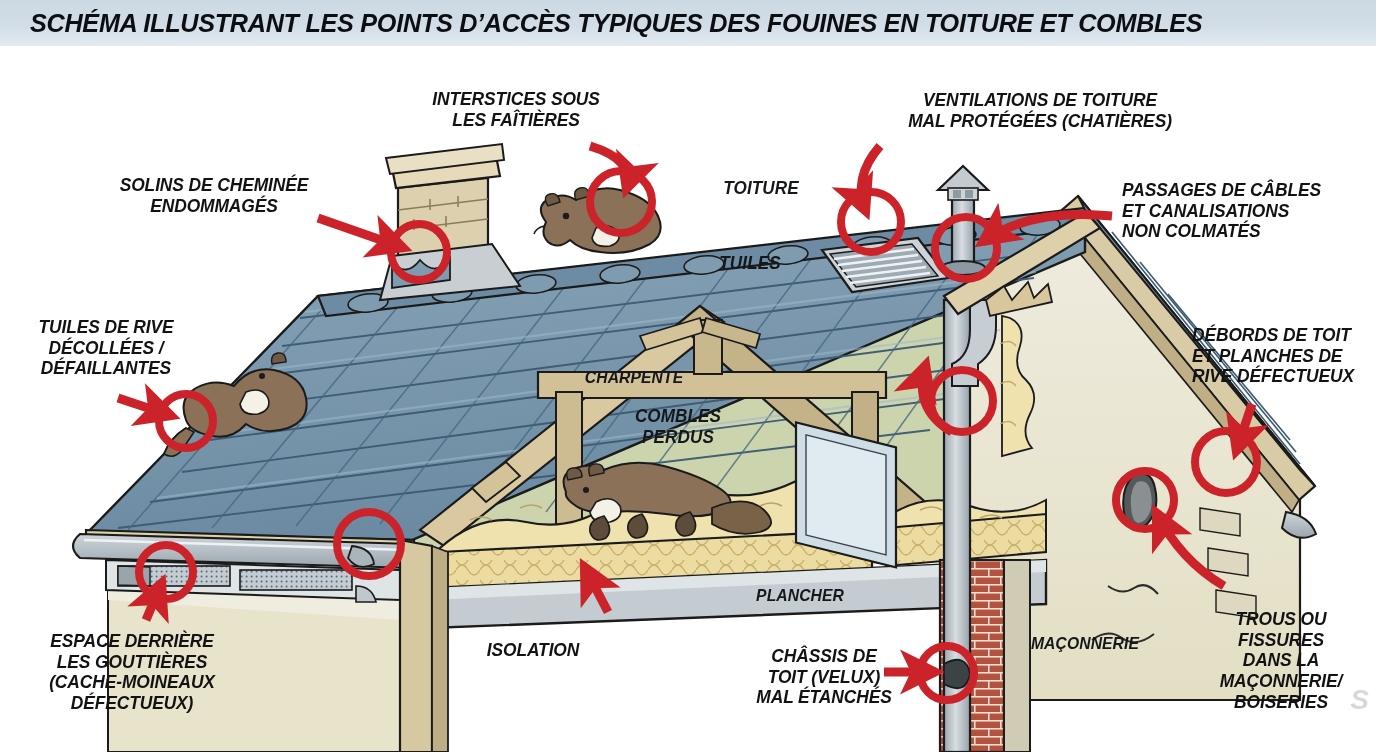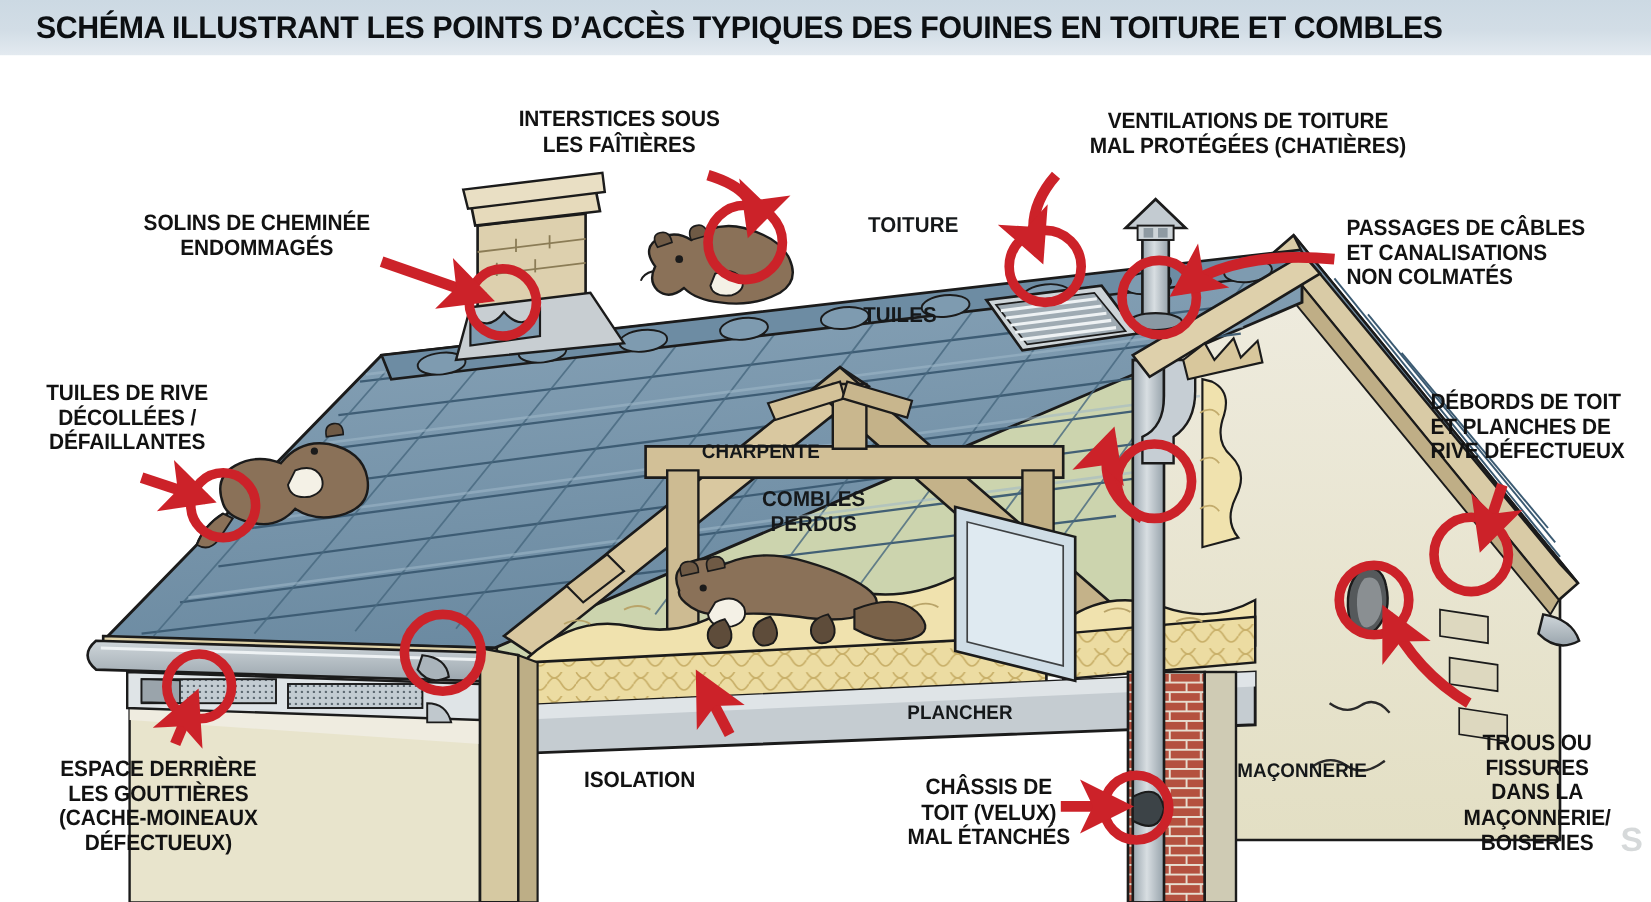--- a/index.html
+++ b/index.html
@@ -2,21 +2,21 @@
 <html><head>
 <meta charset="utf-8">
 <title>Schéma points d'accès fouines</title>
 <style>
   html,body{margin:0;padding:0;background:#ffffff;}
   body{
     width:1376px;height:752px;overflow:hidden;position:relative;
     font-family:"Liberation Sans","DejaVu Sans",sans-serif;
     -webkit-font-smoothing:antialiased;
   }
-  #stage{position:absolute;inset:0;width:1376px;height:752px;}
+  #stage{position:absolute;inset:0;width:1376px;height:752px;font-style:italic;}
 
   
   #title-banner{
     position:absolute;left:0;top:0;width:1376px;height:46px;
     background:linear-gradient(180deg,#ccd9e3 0%,#d2dde6 55%,#e3eaf0 100%);
     display:flex;align-items:center;
   }
   #title-text{
     margin-left:30px;
     font-size:26px;font-weight:bold;letter-spacing:-0.3px;

